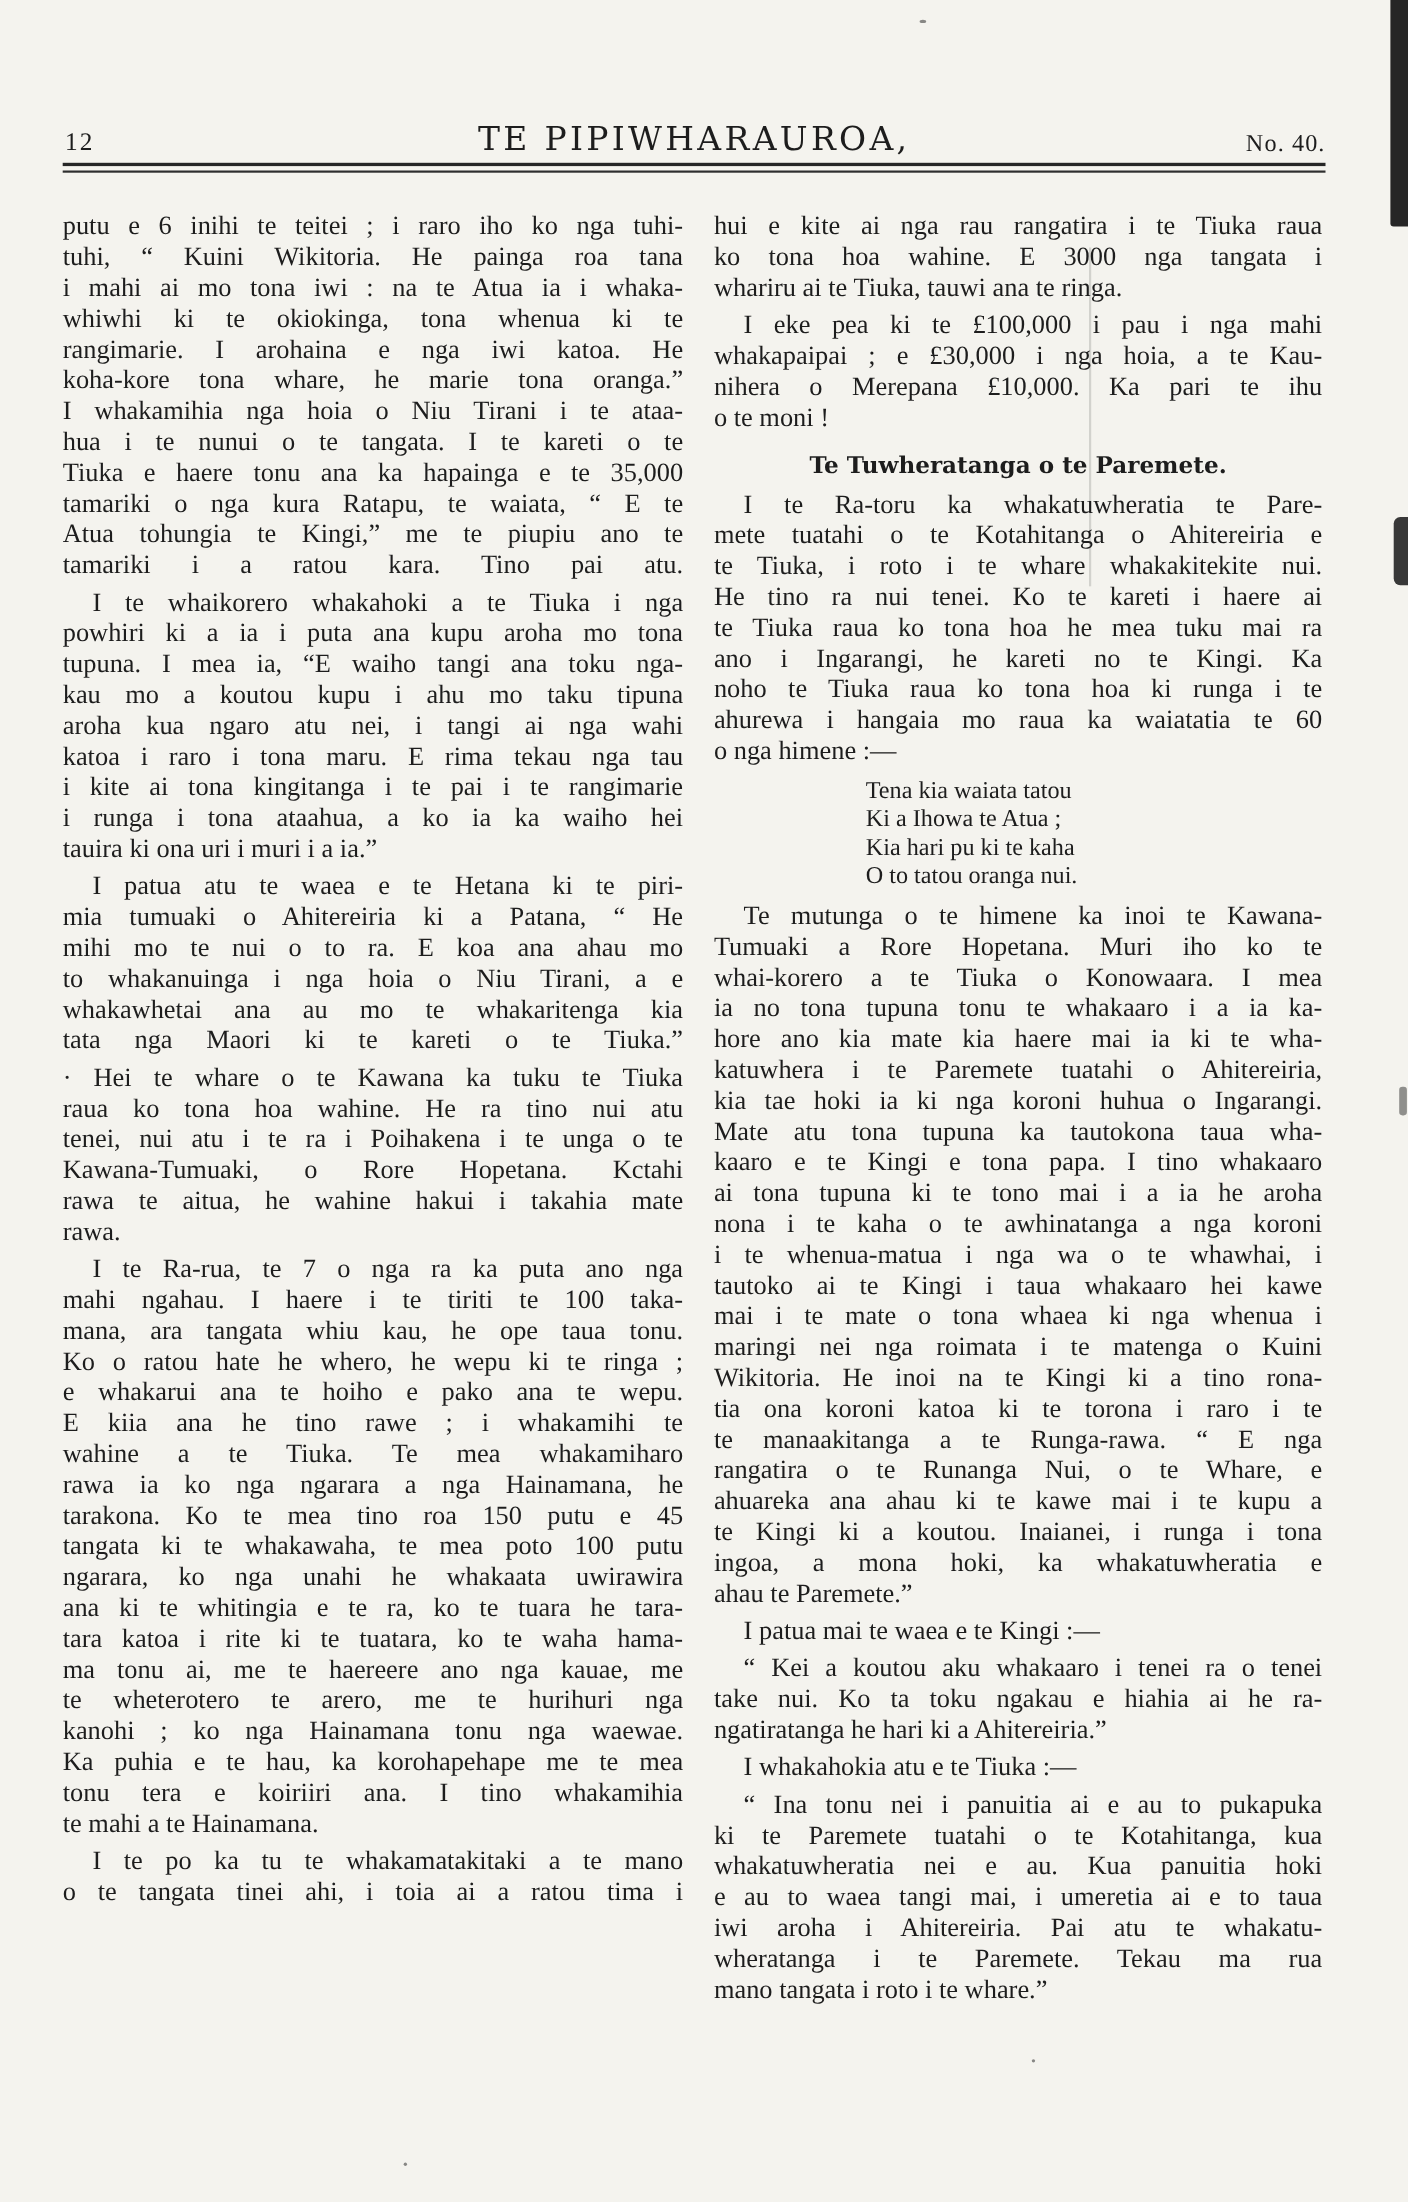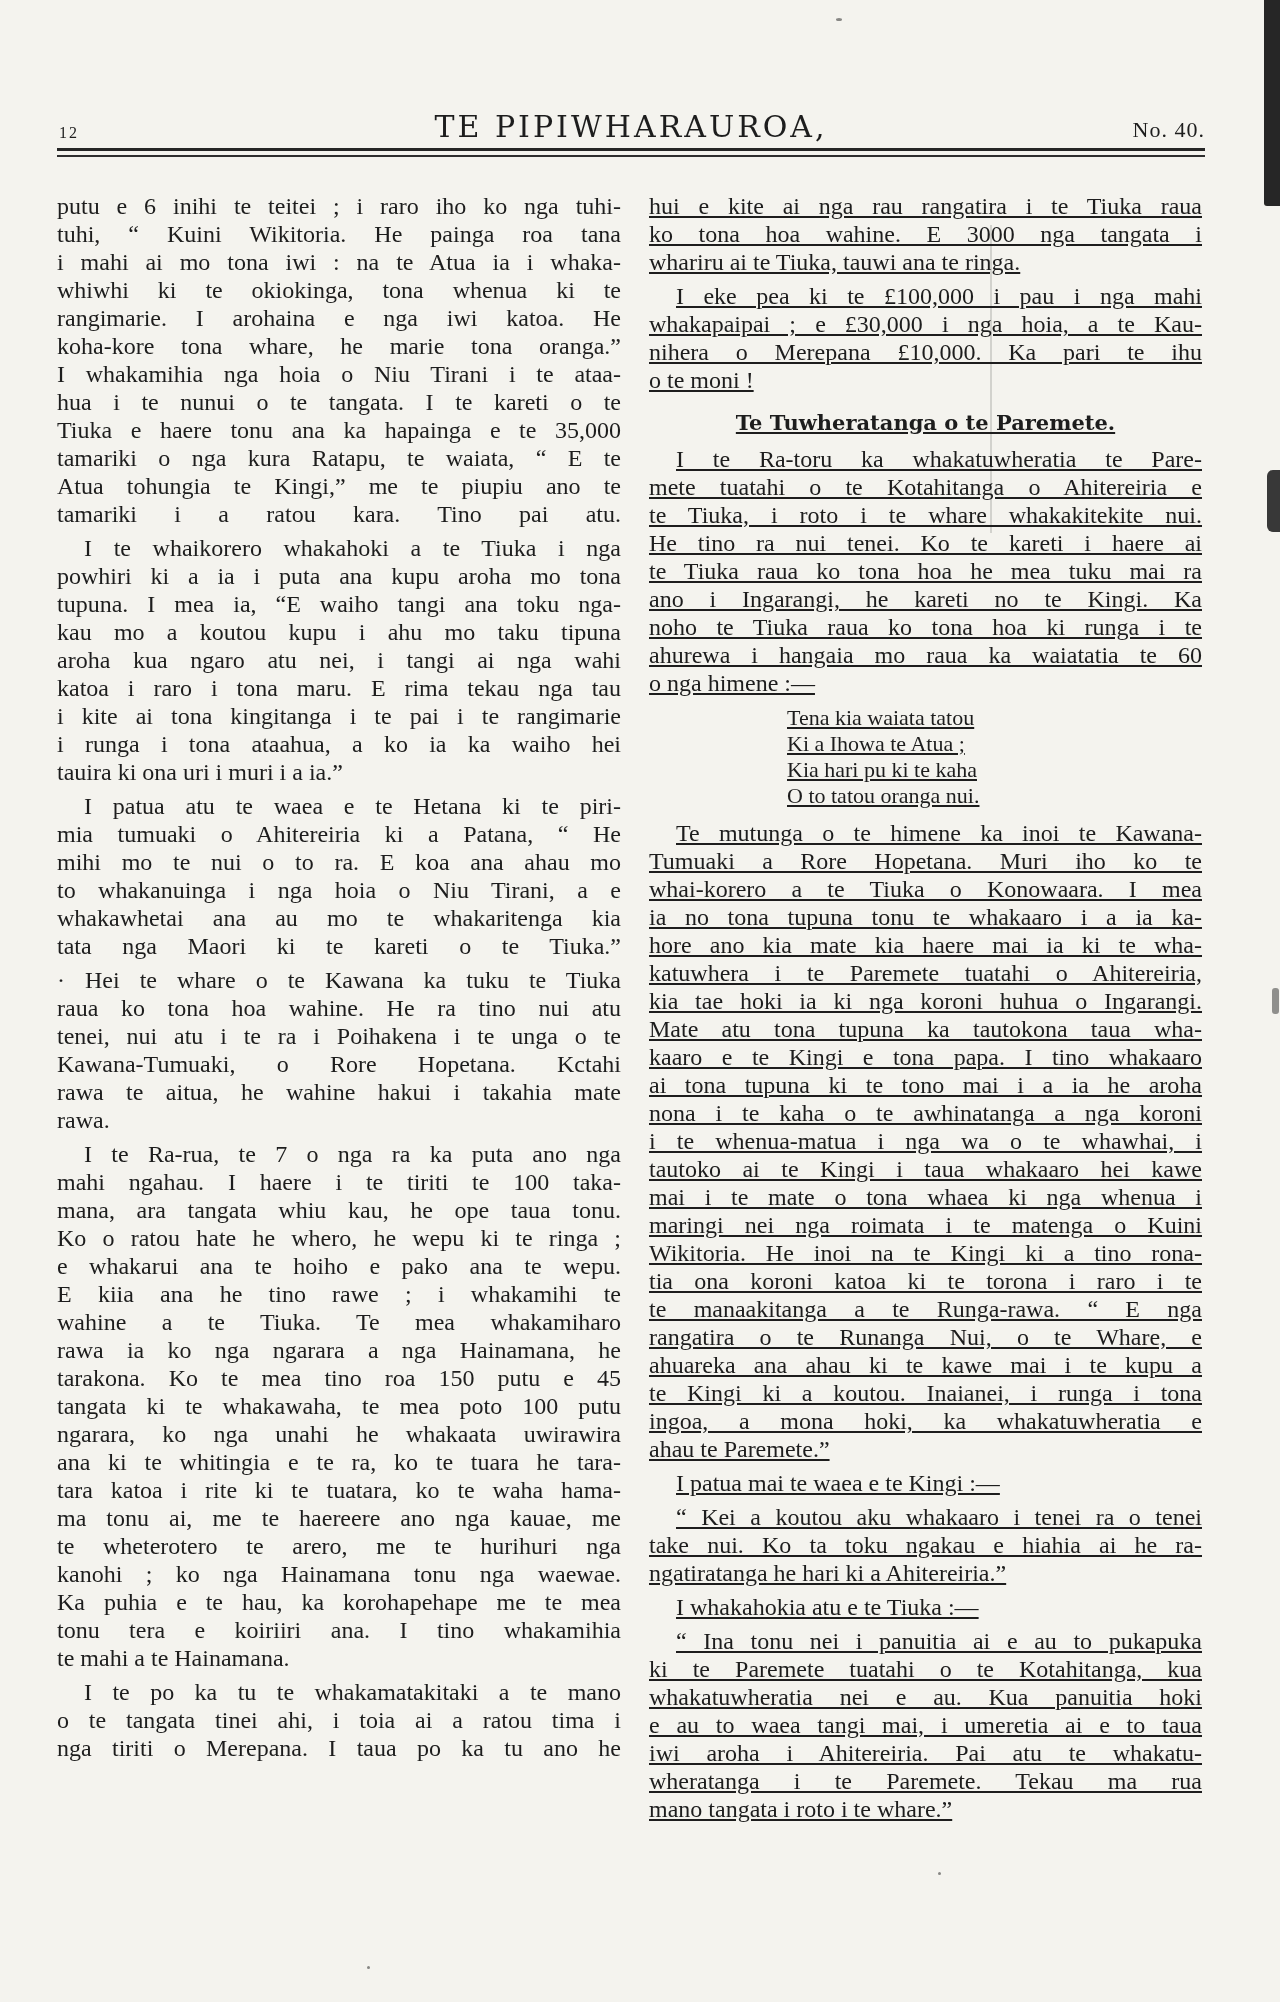--- a/index.html
+++ b/index.html
@@ -4,31 +4,31 @@
 <style>
   :root { --paper:#f4f3ee; --ink:#1d1d1d; }
   html,body { margin:0; padding:0; background:#e8e7e2; }
   .page {
     position:relative; width:1280px; height:2002px;
     background:var(--paper); color:var(--ink);
     font-family:"Liberation Serif", serif; overflow:hidden;
   }
   
   .header { position:absolute; left:57px; top:100px; width:1148px; height:44px; }
-  .page-number { position:absolute; left:2px; bottom:2px; font-size:16px; letter-spacing:2px; }
+  .page-number { position:absolute; left:2px; bottom:2px; font-size:23px; letter-spacing:2px; }
   .masthead { position:absolute; left:50%; transform:translateX(-50%); bottom:0;
     font-family:"DejaVu Serif", serif; font-size:30px; letter-spacing:3px; white-space:nowrap; }
   .issue { position:absolute; right:0; bottom:1px; font-size:22px; letter-spacing:1px; }
   .rules { position:absolute; left:57px; top:148px; width:1148px; }
   .rules .r1 { height:3px; background:#262626; }
   .rules .r2 { height:2px; background:#2e2e2e; margin-top:4px; }
   
   .col { position:absolute; top:192px; }
   .col-left  { left:57px;  width:564px; }
-  .col-right { left:649px; width:553px;text-decoration:underline; }
+  .col-right { left:649px; width:553px; }
   .block { margin:0 0 6px 0; }
   .line { font-size:24px; line-height:28px; text-align:justify; text-align-last:justify; }
   .line.endline { text-align-last:left; }
   .line.indent { text-indent:27px; }
   .block.heading { margin:16px 0 9px; }
   .heading .line { font-family:"DejaVu Serif", serif; font-weight:bold; font-size:21px;
     line-height:26px; text-align:center; text-align-last:center; }
   .block.verse { margin:8px 0 10px; }
   .verse .line { font-size:22px; line-height:26px; text-align:right; text-align-last:left;
     padding-left:138px; }
@@ -115,21 +115,20 @@
         <div class="line">ma tonu ai, me te haereere ano nga kauae, me</div>
         <div class="line">te wheterotero te arero, me te hurihuri nga</div>
         <div class="line">kanohi ; ko nga Hainamana tonu nga waewae.</div>
         <div class="line">Ka puhia e te hau, ka korohapehape me te mea</div>
         <div class="line">tonu tera e koiriiri ana.  I tino whakamihia</div>
         <div class="line endline">te mahi a te Hainamana.</div>
       </div>
       <div class="block para">
         <div class="line indent">I te po ka tu te whakamatakitaki a te mano</div>
         <div class="line">o te tangata tinei ahi, i toia ai a ratou tima i</div>
-        <div class="line">nga tiriti o Merepana.  I taua po ka tu ano he</div>
       </div>
     </div>
   <div class="col col-right">
       <div class="block para">
         <div class="line">hui e kite ai nga rau rangatira i te Tiuka raua</div>
         <div class="line">ko tona hoa wahine.  E 3000 nga tangata i</div>
         <div class="line endline">whariru ai te Tiuka, tauwi ana te ringa.</div>
       </div>
       <div class="block para">
         <div class="line indent">I eke pea ki te £100,000 i pau i nga mahi</div>

